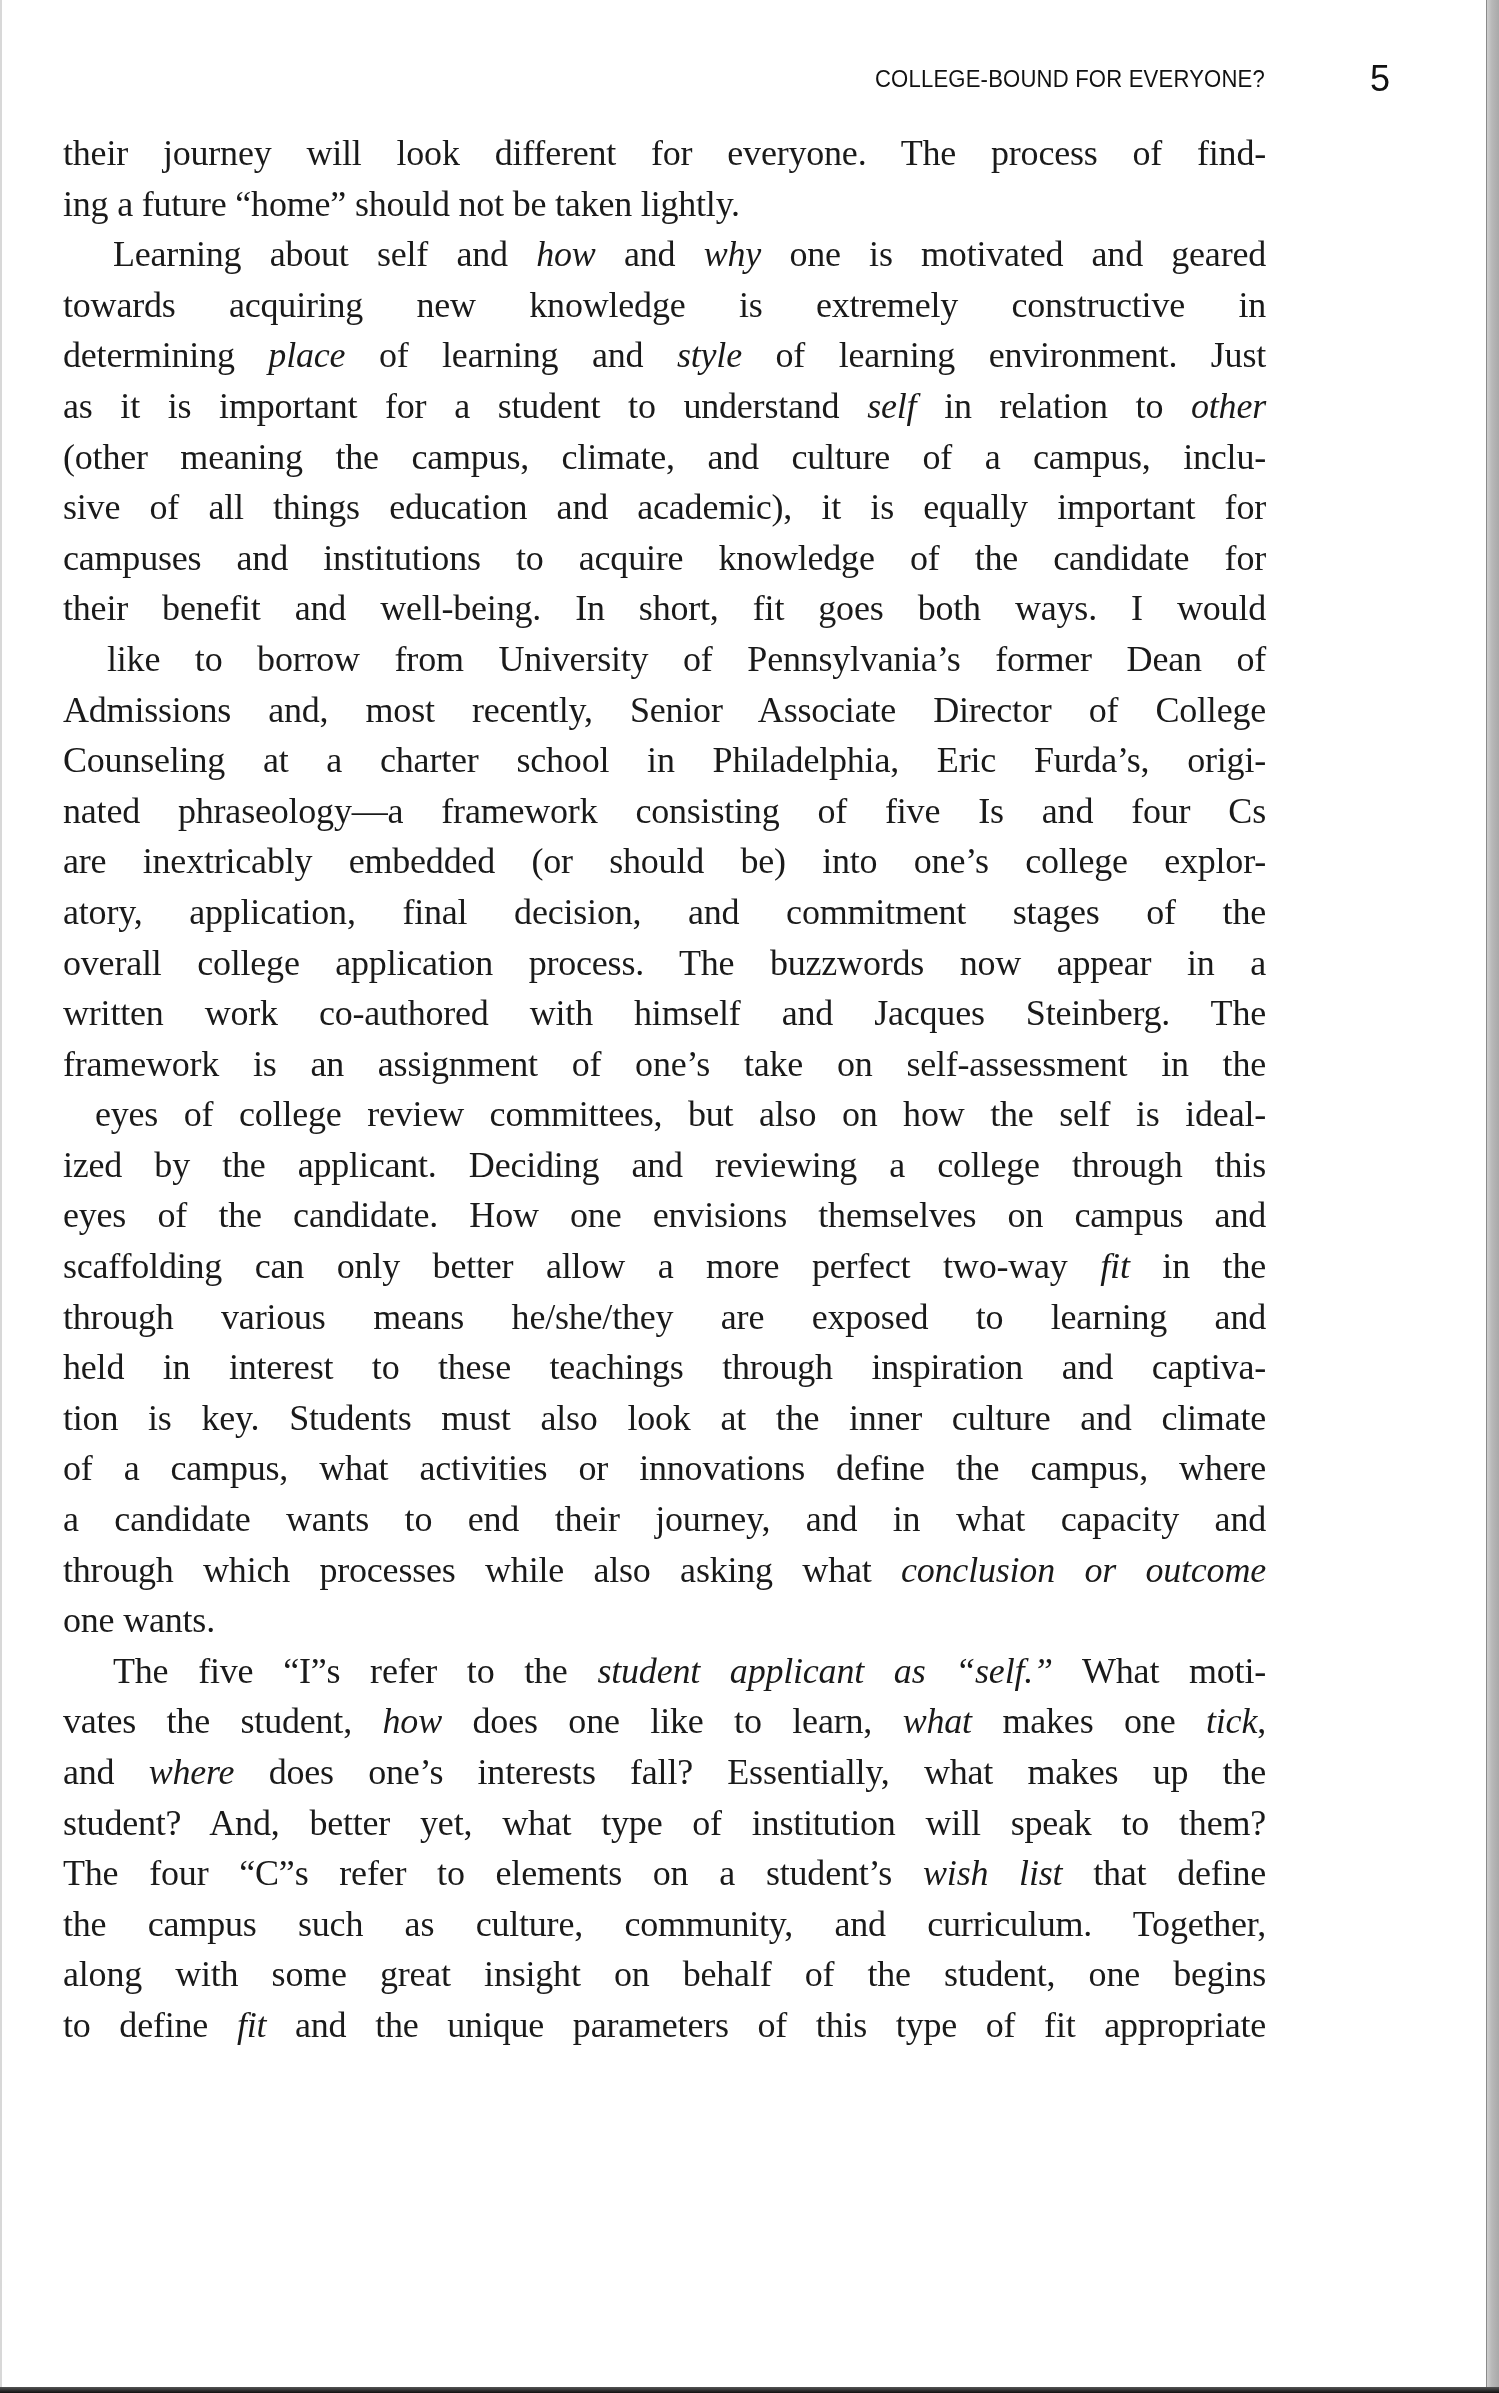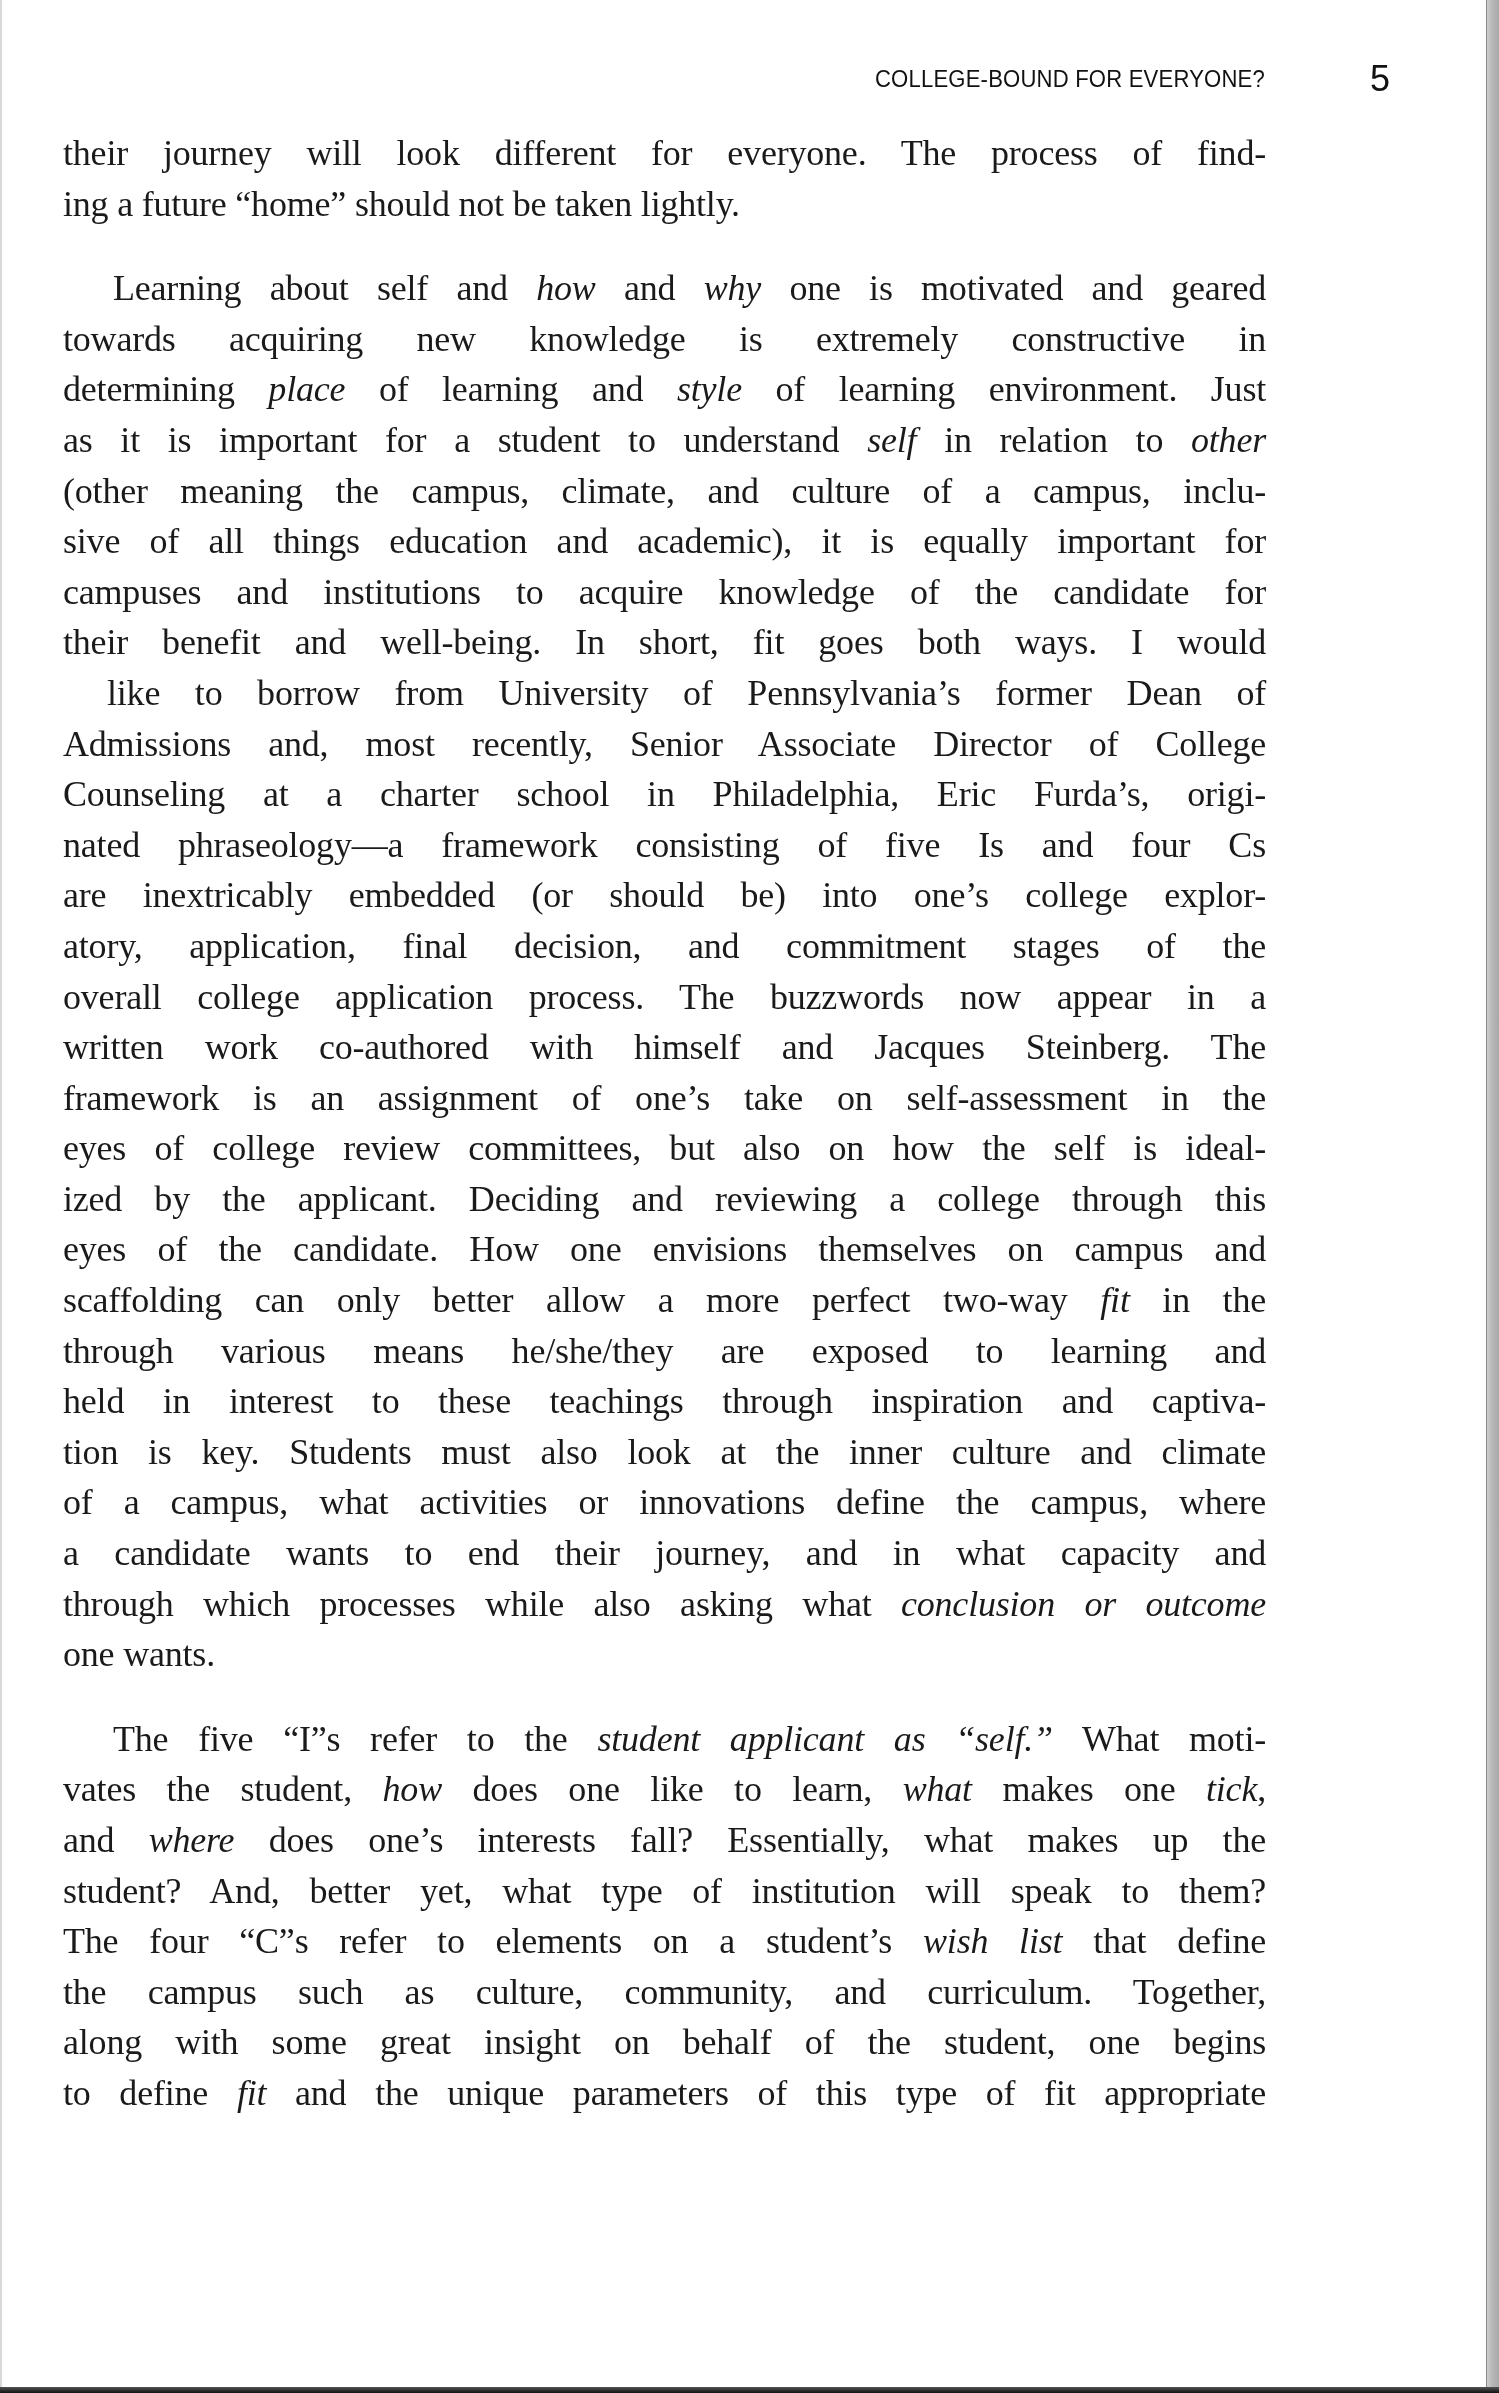--- a/index.html
+++ b/index.html
@@ -60,21 +60,21 @@
   }
   .line {
     display: block;
     text-align: justify;
     text-align-last: justify;
     white-space: nowrap;
     height: 50.6px;
     overflow: visible;
   }
   .line.last { text-align-last: left; }
-  .line.ind { padding-left: 50px; margin-top: 34px; }
+  .line.ind { padding-left: 50px; }
   em { font-style: italic; }
 </style>
 </head>
 <body>
 
 <div class="left-edge"></div>
 <div class="page-edge"></div>
 <div class="bottom-edge"></div>
 
 <div class="running-head">COLLEGE-BOUND FOR EVERYONE?</div>
@@ -93,21 +93,21 @@
     <div class="line"><span style="word-spacing: 0px;">their benefit and well-being. In short, fit goes both ways. I would</span></div>
     <div class="line"><span style="word-spacing: 0px; margin-left: 44px;">like to borrow from University of Pennsylvania’s former Dean of</span></div>
     <div class="line"><span style="word-spacing: 0px;">Admissions and, most recently, Senior Associate Director of College</span></div>
     <div class="line"><span style="word-spacing: 0px;">Counseling at a charter school in Philadelphia, Eric Furda’s, origi-</span></div>
     <div class="line"><span style="word-spacing: 0px;">nated phraseology—a framework consisting of five Is and four Cs</span></div>
     <div class="line"><span style="word-spacing: 0px;">are inextricably embedded (or should be) into one’s college explor-</span></div>
     <div class="line"><span style="word-spacing: 0px;">atory, application, final decision, and commitment stages of the</span></div>
     <div class="line"><span style="word-spacing: 0px;">overall college application process. The buzzwords now appear in a</span></div>
     <div class="line"><span style="word-spacing: 0px;">written work co-authored with himself and Jacques Steinberg. The</span></div>
     <div class="line"><span style="word-spacing: 0px;">framework is an assignment of one’s take on self-assessment in the</span></div>
-    <div class="line"><span style="word-spacing: 0px;">eyes of college review committees, but also on how the self is ideal-</span></div>
+    <div class="line"><span style="word-spacing: 0px; margin-left: 32px;">eyes of college review committees, but also on how the self is ideal-</span></div>
     <div class="line"><span style="word-spacing: 0px;">ized by the applicant. Deciding and reviewing a college through this</span></div>
     <div class="line"><span style="word-spacing: 0px;">eyes of the candidate. How one envisions themselves on campus and</span></div>
     <div class="line"><span style="word-spacing: 0px;">scaffolding can only better allow a more perfect two-way <em>fit</em> in the</span></div>
     <div class="line"><span style="word-spacing: 0px;">through various means he/she/they are exposed to learning and</span></div>
     <div class="line"><span style="word-spacing: 0px;">held in interest to these teachings through inspiration and captiva-</span></div>
     <div class="line"><span style="word-spacing: 0px;">tion is key. Students must also look at the inner culture and climate</span></div>
     <div class="line"><span style="word-spacing: 0px;">of a campus, what activities or innovations define the campus, where</span></div>
     <div class="line"><span style="word-spacing: 0px;">a candidate wants to end their journey, and in what capacity and</span></div>
     <div class="line"><span style="word-spacing: 0px;">through which processes while also asking what <em>conclusion or outcome</em></span></div>
     <div class="line last">one wants.</div>

